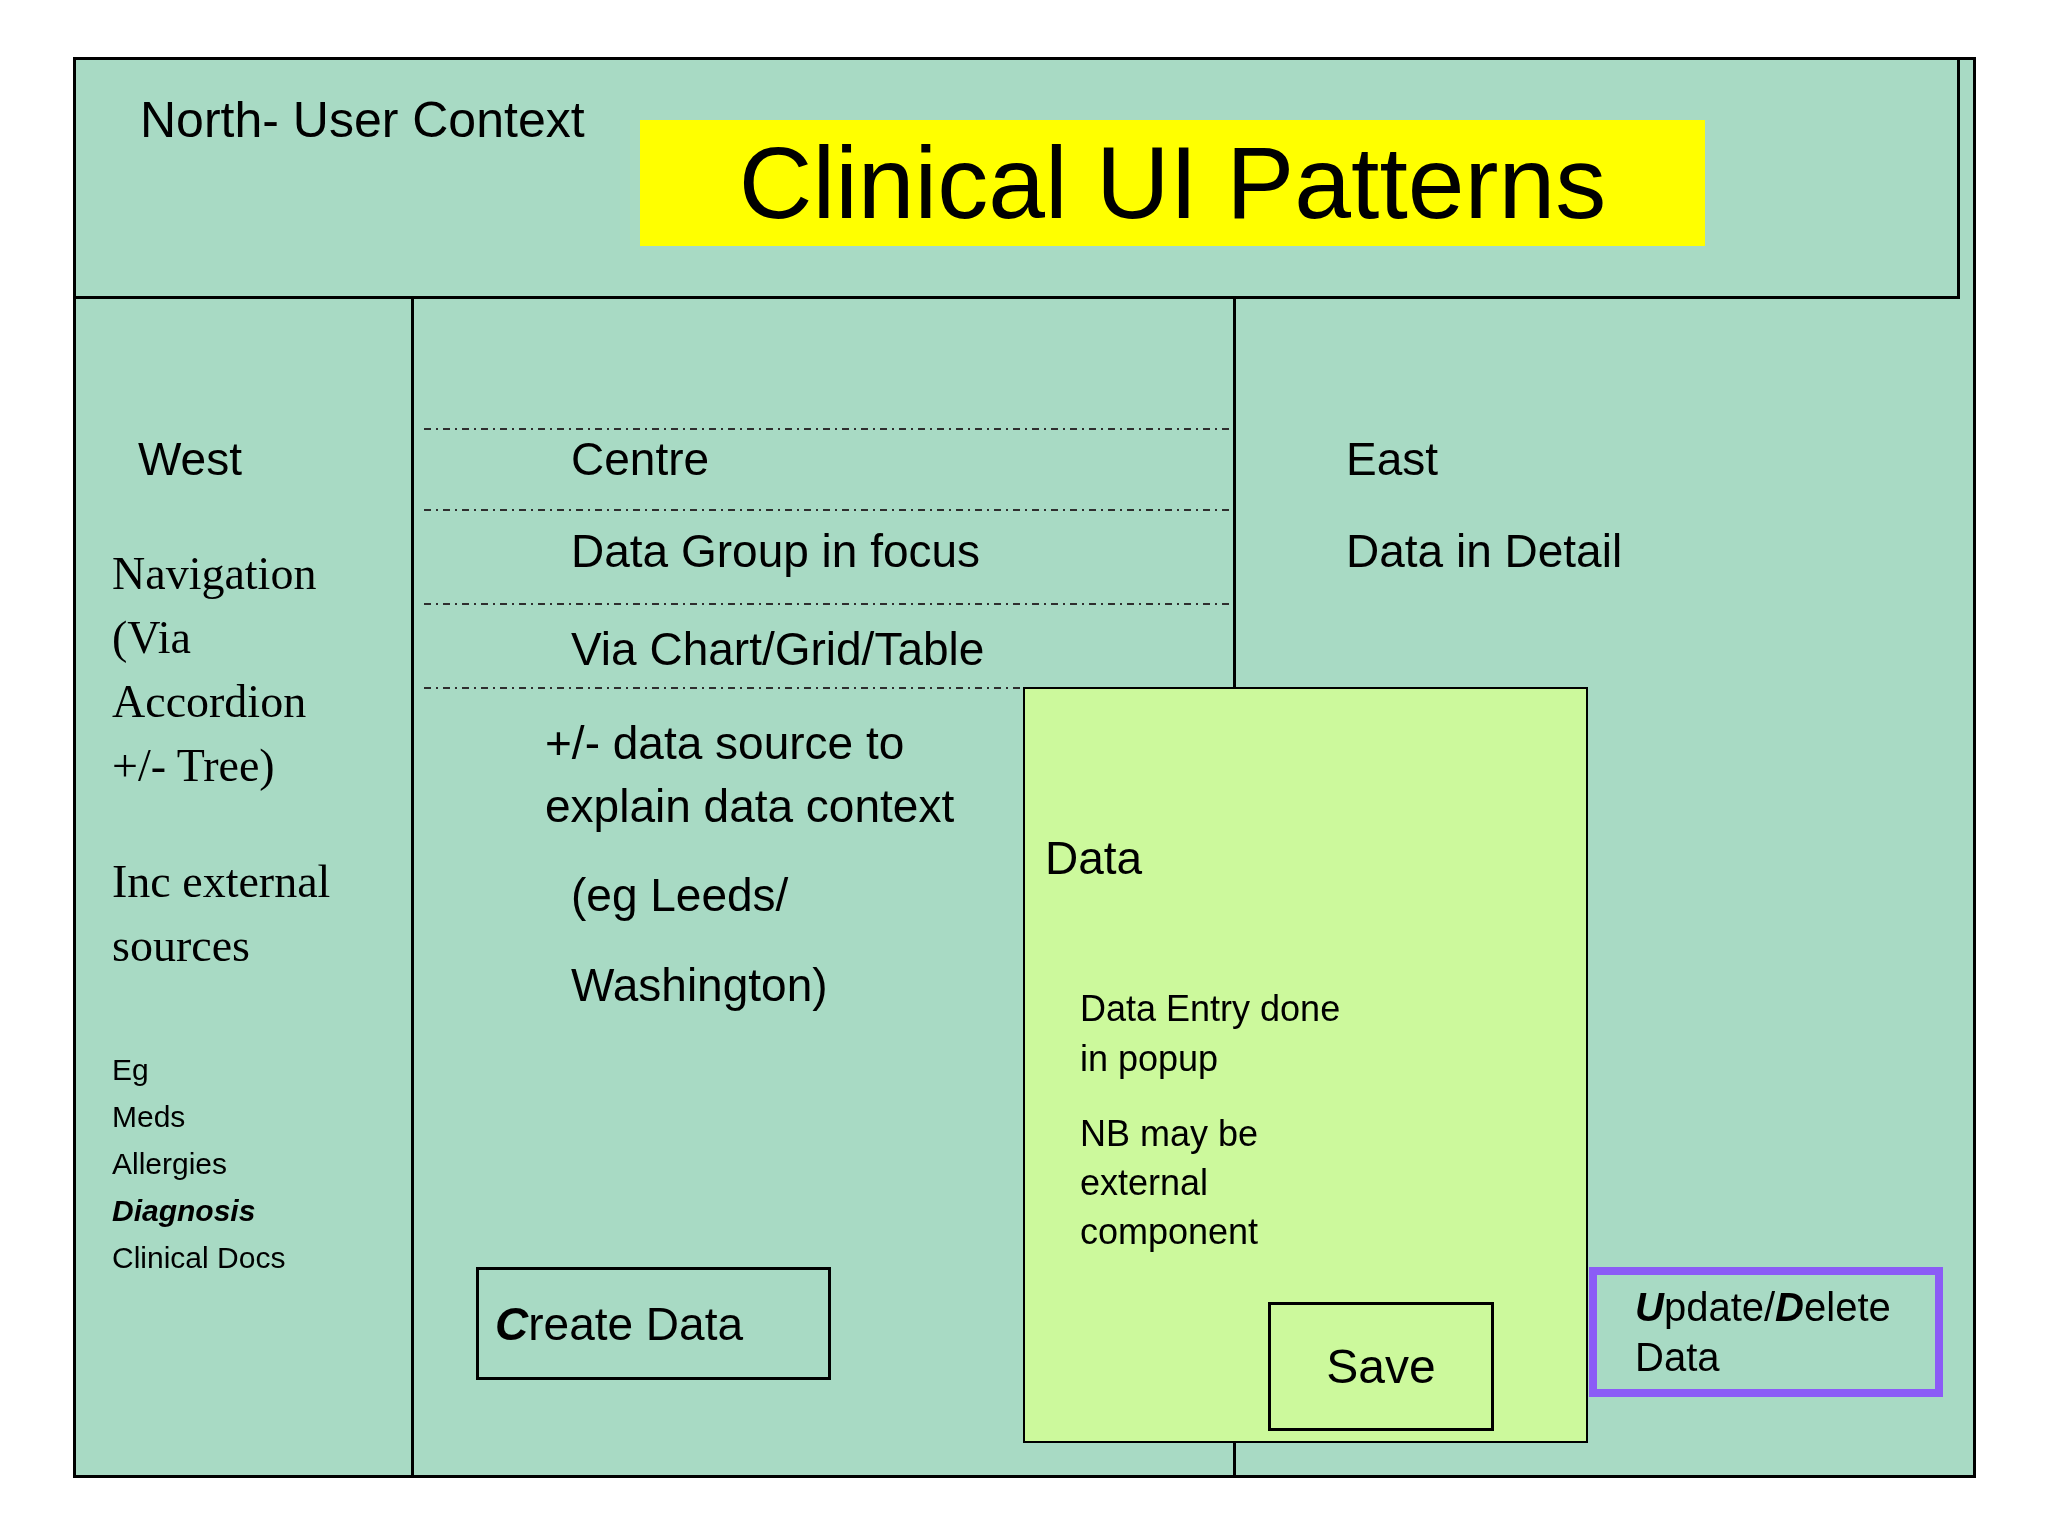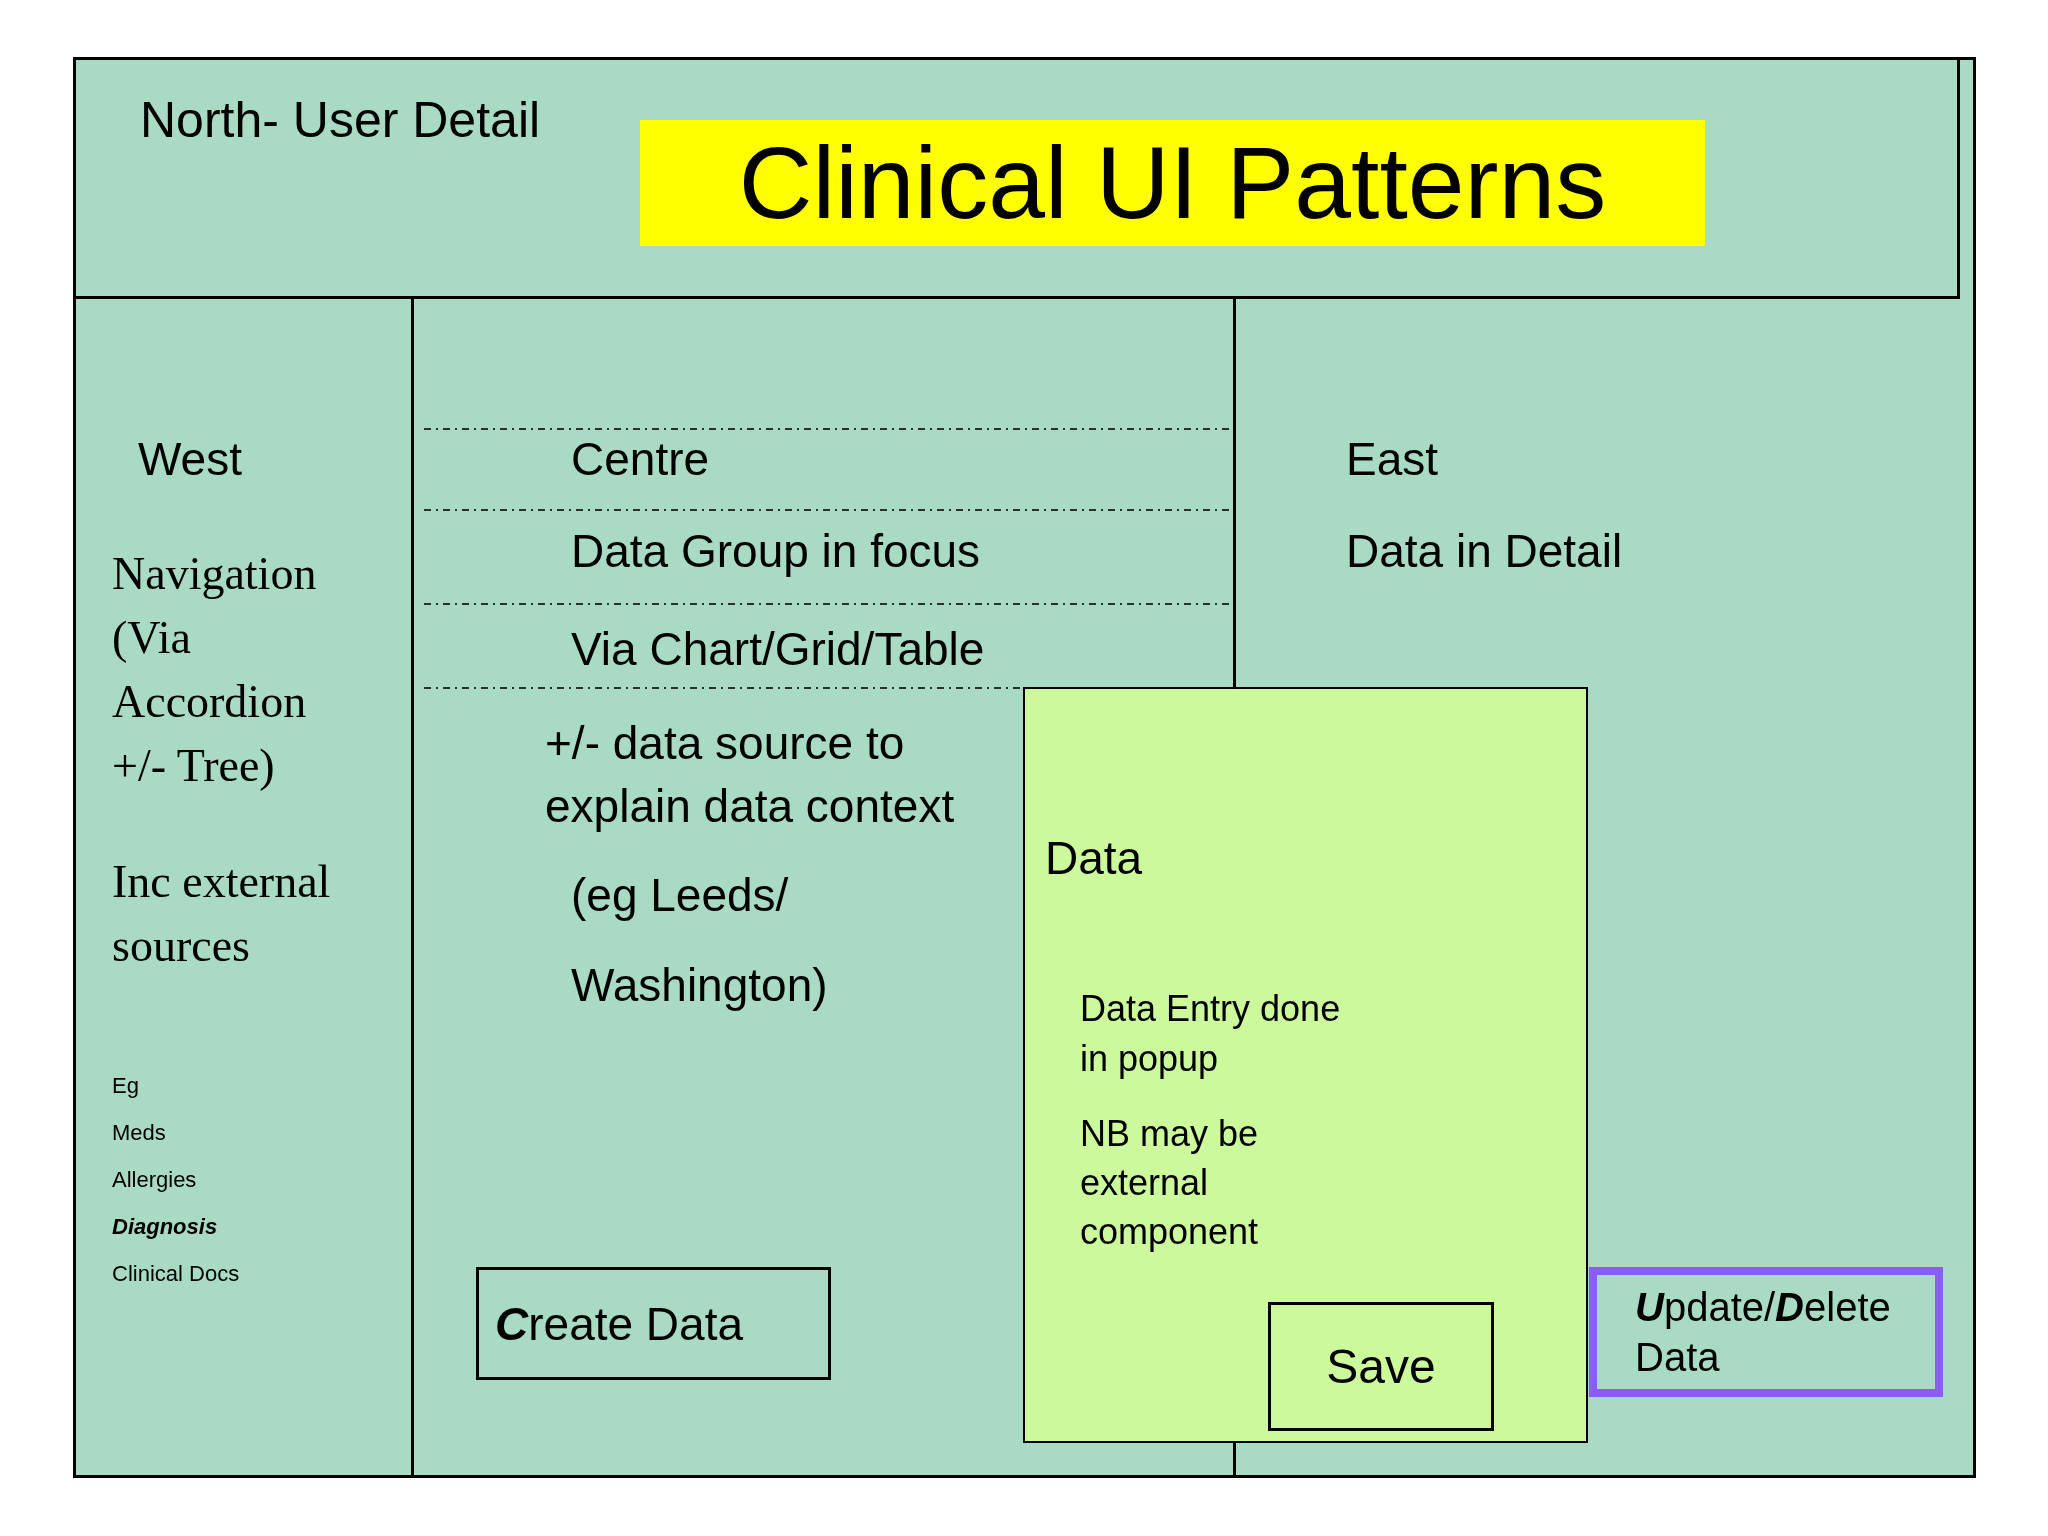--- a/index.html
+++ b/index.html
@@ -56,21 +56,21 @@
     left: 424px; width: 807px; height: 2px;
     background: repeating-linear-gradient(90deg,
       #2e2e2e 0 7px, transparent 7px 12px,
       #2e2e2e 12px 14px, transparent 14px 19px);
     z-index: 1;
   }
 
   
   .t46 { font-size: 46px; line-height: 1.35; white-space: nowrap; margin-left: 26px; }
   .west-nav, .west-sources { left: 112px; font-size: 46px; line-height: 64px; white-space: nowrap; font-family: Liberation Serif, serif; }
-  .west-examples { left: 112px; font-size: 22px; line-height: 47px; white-space: nowrap; margin-top: 16px; }
+  .west-examples { left: 112px; font-size: 30px; line-height: 47px; white-space: nowrap; }
   .bold { font-weight: bold; font-style: italic; }
 
   
   .popup {
     left: 1023px; top: 687px; width: 565px; height: 756px;
     background: #ccf99c;
     border: 2px solid #000;
     box-sizing: border-box;
     z-index: 5;
   }
@@ -116,21 +116,21 @@
     z-index: 3;
     white-space: nowrap;
   }
 </style>
 </head>
 <body>
 
 <div class="abs outer-frame"></div>
 
 <div class="abs north-band"></div>
-<div class="abs north-label">North- User Detail</div>
+<div class="abs north-label">North- User Context</div>
 <div class="abs title-box">
   <span class="title-text">Clinical UI Patterns</span>
 </div>
 
 <div class="abs divider-v divider-west-centre"></div>
 <div class="abs divider-v divider-centre-east"></div>
 
 <div class="abs dotted-line" style="top:428px"></div>
 <div class="abs dotted-line" style="top:509px"></div>
 <div class="abs dotted-line" style="top:603px"></div>

